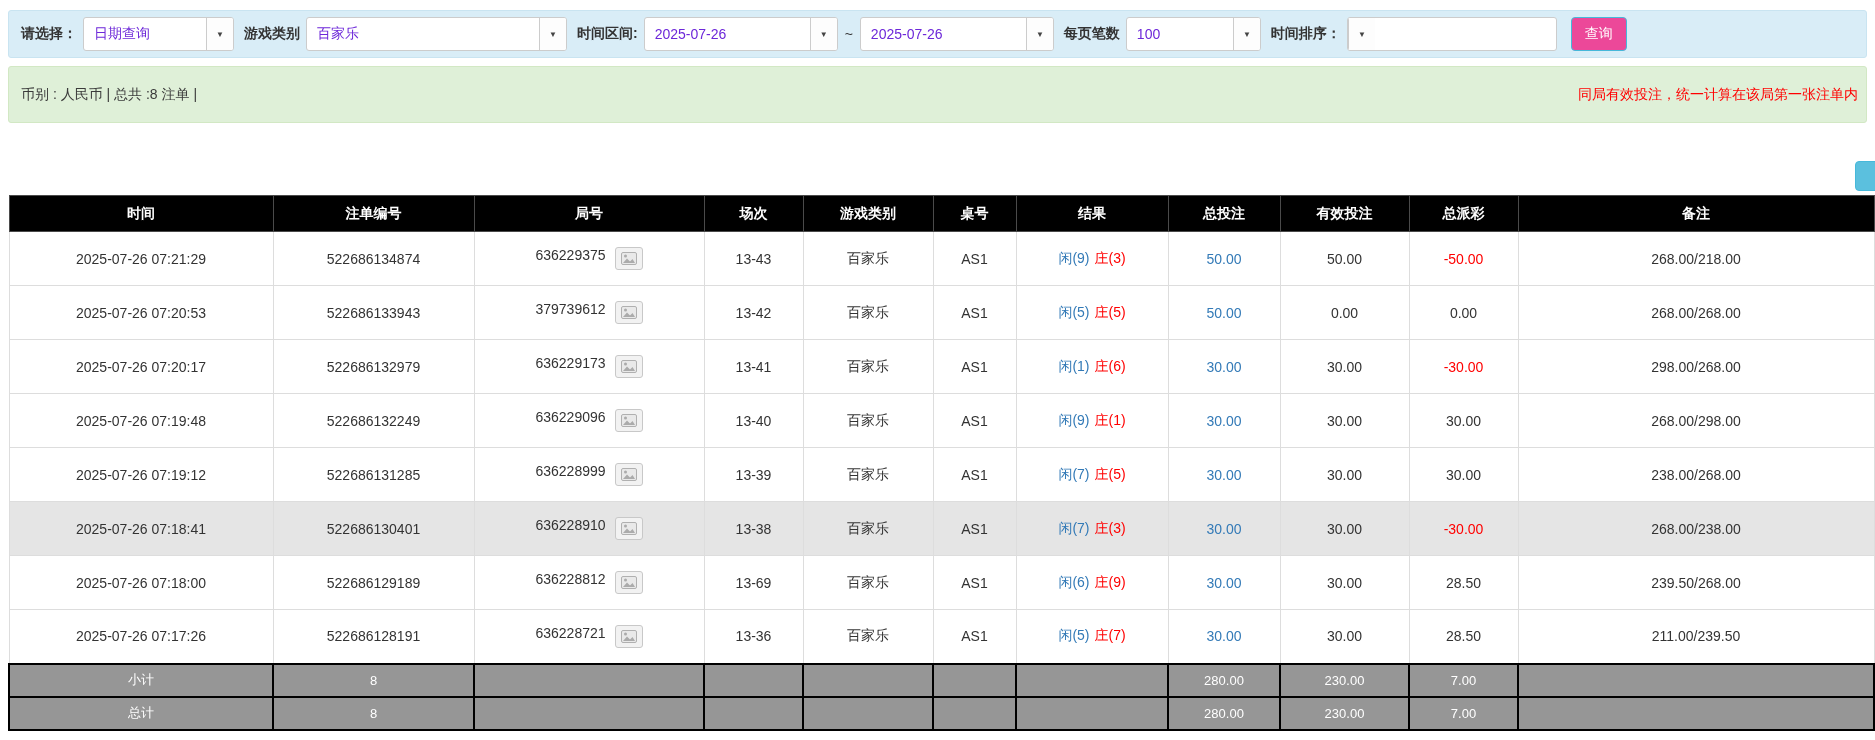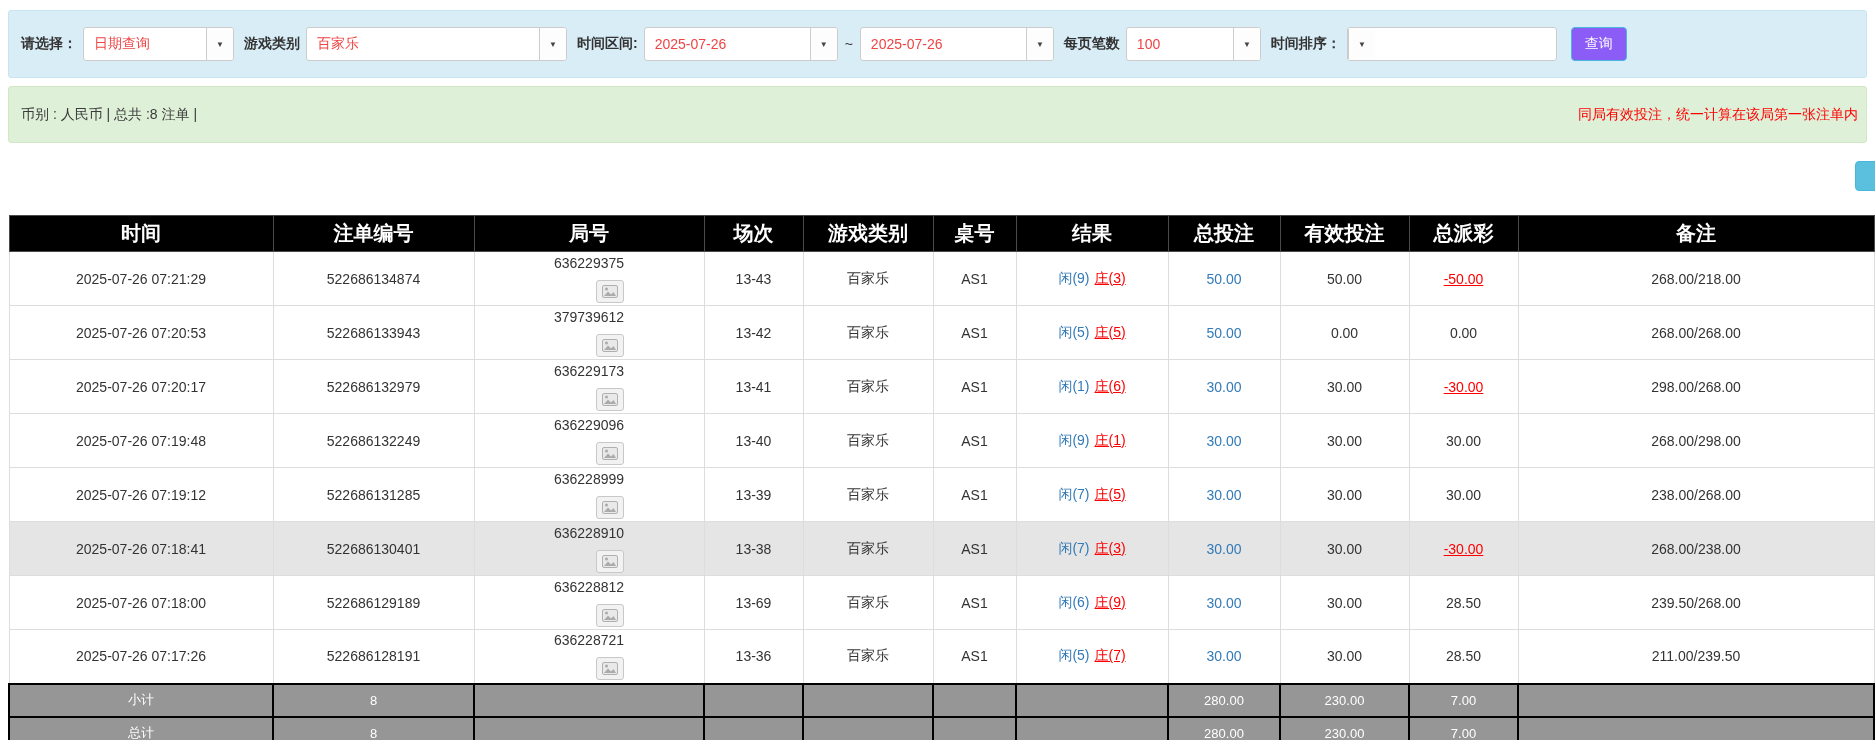--- a/index.html
+++ b/index.html
@@ -6,46 +6,46 @@
   html, body { margin: 0; padding: 0; }
   body {
     width: 1875px; height: 740px; overflow: hidden; position: relative;
     background: #fff; color: #333;
     font-family: "Liberation Sans", "DejaVu Sans", sans-serif;
     font-size: 14px;
   }
 
   
   .filter-bar {
-    margin: 10px 8px 0; height: 68px;
+    margin: 10px 8px 0; height: 48px;
     background: #d9edf7; border: 1px solid #c9e4f1; border-radius: 3px;
     display: flex; align-items: center; padding: 0 10px; white-space: nowrap;
   }
   .lbl { font-weight: bold; color: #333; margin: 0 6px 0 10px; }
   .lbl.first { margin-left: 2px; }
   .combo {
     display: inline-flex; align-items: stretch; height: 34px;
     background: #fff; border: 1px solid #ccc; border-radius: 3px; overflow: hidden;
     cursor: pointer;
   }
-  .combo .val { display: flex; align-items: center; padding: 12px 10px; color: #ef4444; flex: 1; overflow: hidden; }
+  .combo .val { display: flex; align-items: center; padding: 12px 10px; color: #6d28d9; flex: 1; overflow: hidden; }
   .caret-btn {
     width: 27px; border-left: 1px solid #ccc; background: #fdfdfd;
     display: flex; align-items: center; justify-content: center;
     color: #444; font-size: 8px; cursor: pointer; flex: none;
   }
   .w-query { width: 151px; }
   .w-game  { width: 261px; }
   .w-date  { width: 194px; }
   .w-size  { width: 135px; }
   .w-sort  { width: 210px; }
   .tilde { margin: 0 7px; color: #333; }
   .query-btn {
     height: 34px; padding: 0 13px; margin-left: 14px;
-    background: #8b5cf6; border: 1px solid #46b8da; border-radius: 4px;
+    background: #ec4899; border: 1px solid #46b8da; border-radius: 4px;
     color: #fff; font-size: 14px; cursor: pointer;
     font-family: "Liberation Sans", "DejaVu Sans", sans-serif;
   }
 
   
   .summary-bar {
     margin: 8px 8px 0; height: 57px;
     background: #dff0d8; border: 1px solid #d2e8c4; border-radius: 3px;
     display: flex; align-items: center; justify-content: space-between;
     padding: 12px 12px; overflow: hidden;
@@ -62,31 +62,31 @@
   }
 
   
   .records {
     margin: 72px 0 0 8px; width: 1867px;
     border-collapse: collapse; table-layout: fixed;
   }
   .records thead th {
     background: #000; color: #fff; font-weight: bold;
     height: 36px; text-align: center;
-    border: 1px solid #4a4a4a; font-size: 20px;
+    border: 1px solid #4a4a4a; font-size: 14px;
   }
   .records tbody td {
     height: 54px; text-align: center;
     border: 1px solid #ddd; background: #fff; color: #333;
     overflow: hidden;
   }
   .records tbody tr.highlight td { background: #e5e5e5; }
   .blue { color: #337ab7; }
-  .red  { color: #ff0000; text-decoration: underline; }
-  .round-inner { display: inline-flex; align-items: flex-end; gap: 9px; flex-direction: column; }
+  .red  { color: #ff0000; }
+  .round-inner { display: inline-flex; align-items: flex-start; gap: 9px; }
   .card-btn {
     width: 28px; height: 23px; padding: 0;
     border: 1px solid #c8c8c8; border-radius: 3px; background: #f2f2f2;
     display: inline-flex; align-items: center; justify-content: center;
     cursor: pointer;
   }
   .result-player { margin-right: 5px; }
   .records tfoot td {
     background: #969696; color: #fff; height: 33px;
     text-align: center; border: 2px solid #000000; font-size: 13px;

